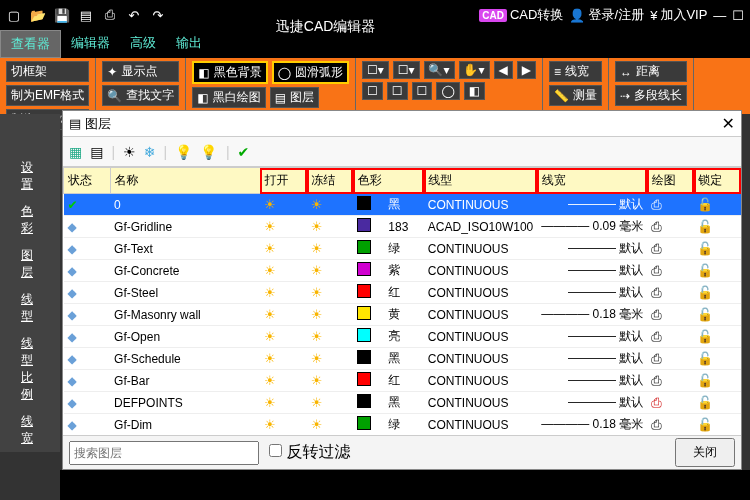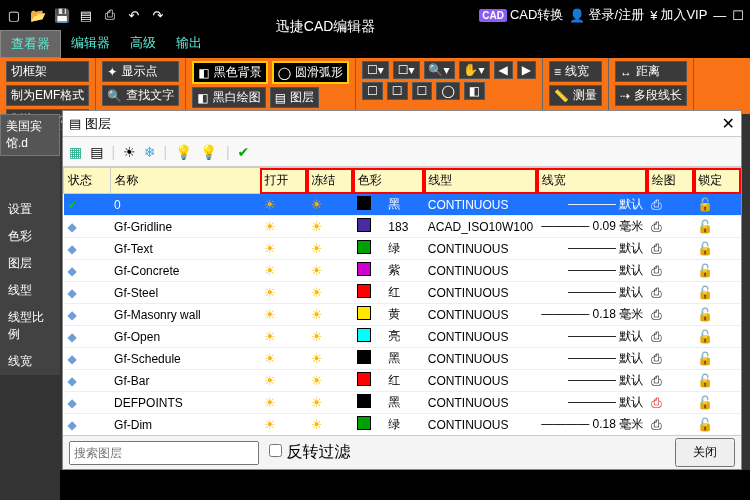--- a/index.html
+++ b/index.html
@@ -3,32 +3,32 @@
 <meta charset="utf-8">
 <style>
 * { box-sizing:border-box; margin:0; padding:0; font-family:"Microsoft YaHei",Arial,sans-serif; }
 body { width:750px; height:500px; background:#333; overflow:hidden; position:relative; }
 .topbar { height:30px; background:#000; color:#fff; display:flex; align-items:center; font-size:13px; }
 .topbar .icons { display:flex; gap:8px; padding:0 6px; }
 .topbar .icons span { width:16px; height:16px; display:flex; align-items:center; justify-content:center; font-size:13px; }
 .topbar .title { flex:1; text-align:center; font-size:14px;margin-top:24px; }
 .topbar .right { display:flex; gap:6px; align-items:center; padding-right:6px; font-size:13px; }
 .topbar .right span { display:flex; align-items:center; gap:3px; }
-.cad-badge { background:#8b5cf6; color:#fff; font-size:10px; font-weight:bold; padding:1px 3px; border-radius:2px;text-align:center; }
+.cad-badge { background:#d946ef; color:#fff; font-size:10px; font-weight:bold; padding:1px 3px; border-radius:2px;text-align:center; }
 .menubar { height:28px; background:#000; display:flex; color:#5eead4; font-size:13px; }
 .menubar .tab { padding:4px 10px; }
 .menubar .tab.active { background:#666; border:1px solid #888; }
 .ribbon { height:56px; background:#f97316; display:flex; font-size:12px; color:#fff; }
 .ribbon .col { border-right:1px solid #666; padding:3px 6px; display:flex; flex-direction:column; gap:3px; }
 .ribbon .item { display:flex; align-items:center; gap:4px; white-space:nowrap; background:#3a3a3a; padding:1px 4px; border:1px solid #555; }
 .ribbon .item.hl { border:2px solid #ffcc00; background:#000; }
 .leftbar { position:absolute; left:0; top:114px; width:60px; background:#424242; color:#fff; font-size:12px; }
 .leftbar div { padding:3px 5px; }
 .leftbar .file { background:#555; border:1px solid #777; }
-.leftbar .menu { padding:5px 8px; }
+.leftbar .menu { padding:5px 21px;text-decoration:underline; }
 .dialog { position:absolute; left:62px; top:110px; width:680px; height:360px; background:#f4f4f4; border:1px solid #888; display:flex; flex-direction:column; }
 .dlg-title { height:26px; background:#fff; border-bottom:1px solid #ccc; display:flex; align-items:center; padding:0 6px; font-size:13px; }
 .dlg-title .close { margin-left:auto; cursor:pointer; font-size:16px; }
 .dlg-tool { height:30px; background:#f8f8f8; border-bottom:1px solid #ccc; display:flex; align-items:center; gap:8px; padding:0 6px; }
 .dlg-tool span { font-size:14px; }
 .grid { flex:1; overflow:auto; background:#fff; }
 table { border-collapse:collapse; width:100%; font-size:12px; }
 th { background:#fef9c3; border:1px solid #ccc; text-align:left; padding:4px; font-weight:normal; }
 th.hl { outline:2px solid red; outline-offset:-2px; }
 td { border-bottom:1px solid #eee; padding:2px 4px; white-space:nowrap; }
@@ -118,21 +118,20 @@
     <div class="item">≡ <span>线宽</span></div>
     <div class="item">📏 <span>测量</span></div>
   </div>
   <div class="col">
     <div class="item">↔ <span>距离</span></div>
     <div class="item">⇢ <span>多段线长</span></div>
   </div>
 </div>
 
 <div class="leftbar">
-  <div class="file">美国宾馆.d</div>
   <div style="height:40px"></div>
   <div class="menu">设置</div>
   <div class="menu">色彩</div>
   <div class="menu">图层</div>
   <div class="menu">线型</div>
   <div class="menu">线型比例</div>
   <div class="menu">线宽</div>
 </div>
 
 <div class="cad-bg"></div>

